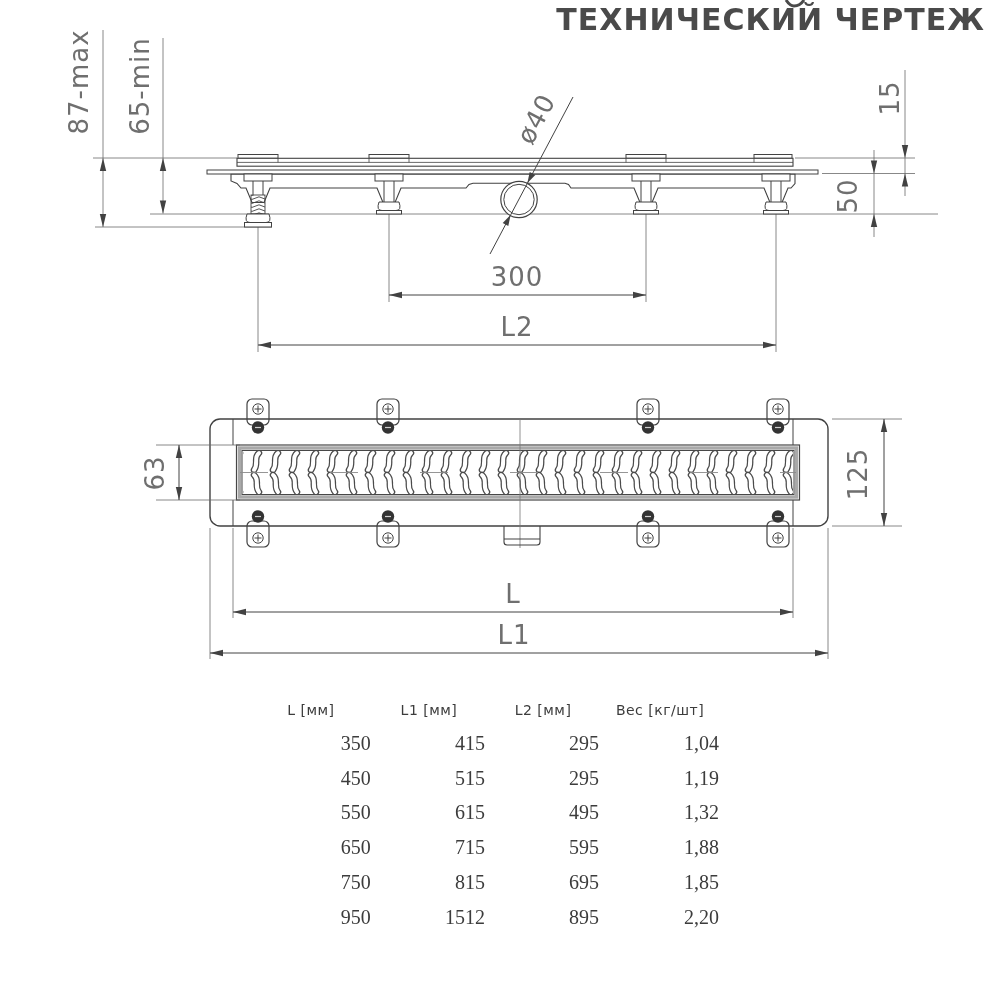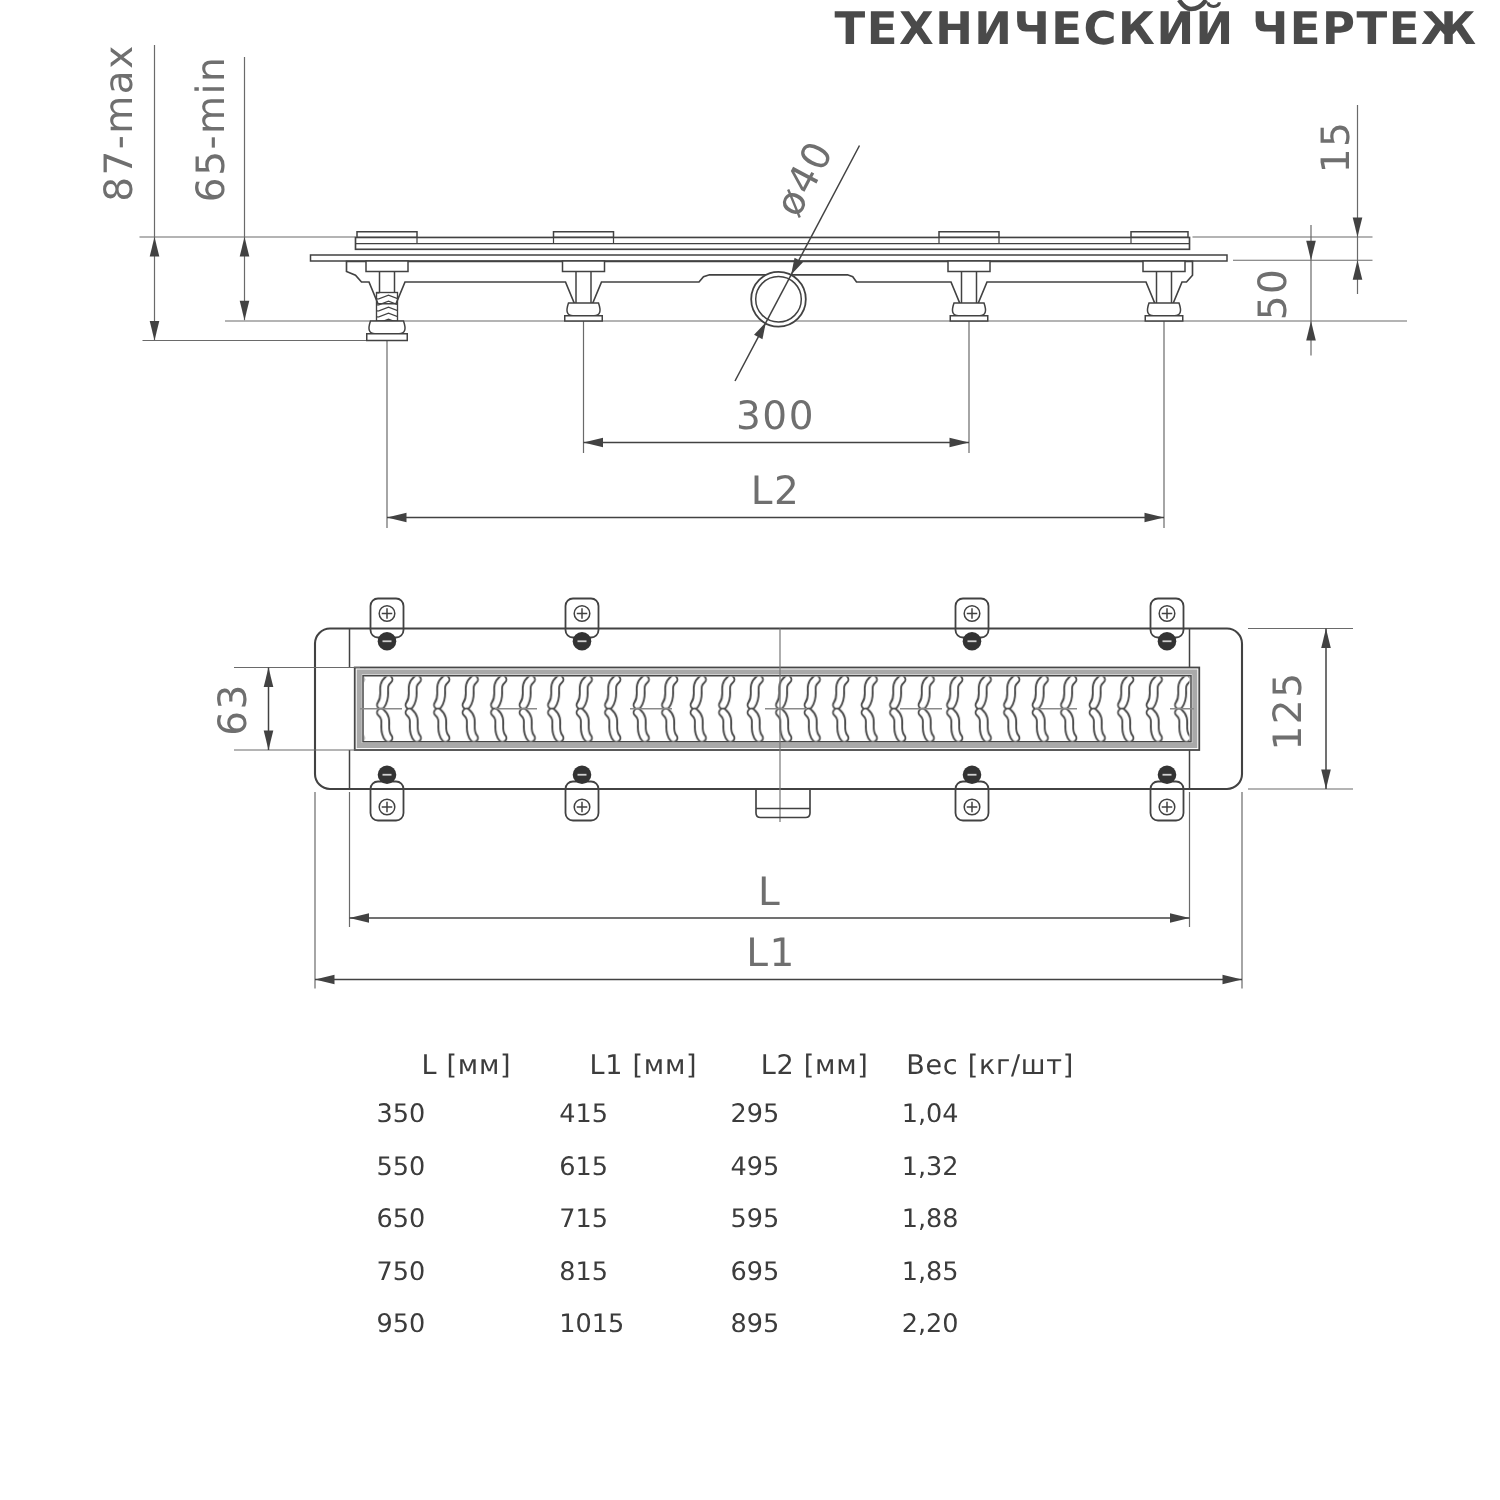--- a/index.html
+++ b/index.html
@@ -5,23 +5,23 @@
   html,body{margin:0;padding:0;background:#ffffff;}
   .page{position:relative;width:1000px;height:1000px;background:#ffffff;overflow:hidden;
         font-family:"DejaVu Sans",sans-serif;border-radius:16px;}
   .title{position:absolute;top:2px;right:15px;font-size:30px;font-weight:bold;
          letter-spacing:1px;color:#4a4a4a;white-space:nowrap;}
   svg{position:absolute;left:0;top:0;}
   svg text{font-family:"DejaVu Sans",sans-serif;}
   .dtxt{font-size:26px;fill:#6f6f6f;letter-spacing:1px;}
   .spec-table{position:absolute;left:250px;top:694px;width:470px;border-collapse:collapse;
               color:#3c3c3c;}
-  .spec-table th{font-size:18px;font-weight:normal;height:30px;text-align:center;
+  .spec-table th{font-size:14px;font-weight:normal;height:30px;text-align:center;
                  vertical-align:middle;letter-spacing:0.5px;}
-  .spec-table td{font-size:17px;height:32.8px;text-align:left;vertical-align:middle;}
+  .spec-table td{font-size:20px;height:32.8px;text-align:right;vertical-align:middle;font-family:Liberation Serif, serif;}
   .c1{width:122px}.c2{width:114px}.c3{width:114px}.c4{width:120px}
 </style>
 </head>
 <body>
 
 <div class="page">
 
   <div class="title">ТЕХНИЧЕСКИЙ ЧЕРТЕЖ</div>
 
   <svg width="1000" height="680" viewBox="0 0 1000 680">
@@ -286,39 +286,45 @@
       </tr>
     </thead>
     <tbody>
       <tr>
         <td>350</td>
         <td>415</td>
         <td>295</td>
         <td>1,04</td>
       </tr>
       <tr>
+        <td>450</td>
+        <td>515</td>
+        <td>295</td>
+        <td>1,19</td>
+      </tr>
+      <tr>
         <td>550</td>
         <td>615</td>
         <td>495</td>
         <td>1,32</td>
       </tr>
       <tr>
         <td>650</td>
         <td>715</td>
         <td>595</td>
         <td>1,88</td>
       </tr>
       <tr>
         <td>750</td>
         <td>815</td>
         <td>695</td>
         <td>1,85</td>
       </tr>
       <tr>
         <td>950</td>
-        <td>1015</td>
+        <td>1512</td>
         <td>895</td>
         <td>2,20</td>
       </tr>
     </tbody>
   </table>
 
 </div>
 
 </body></html>

